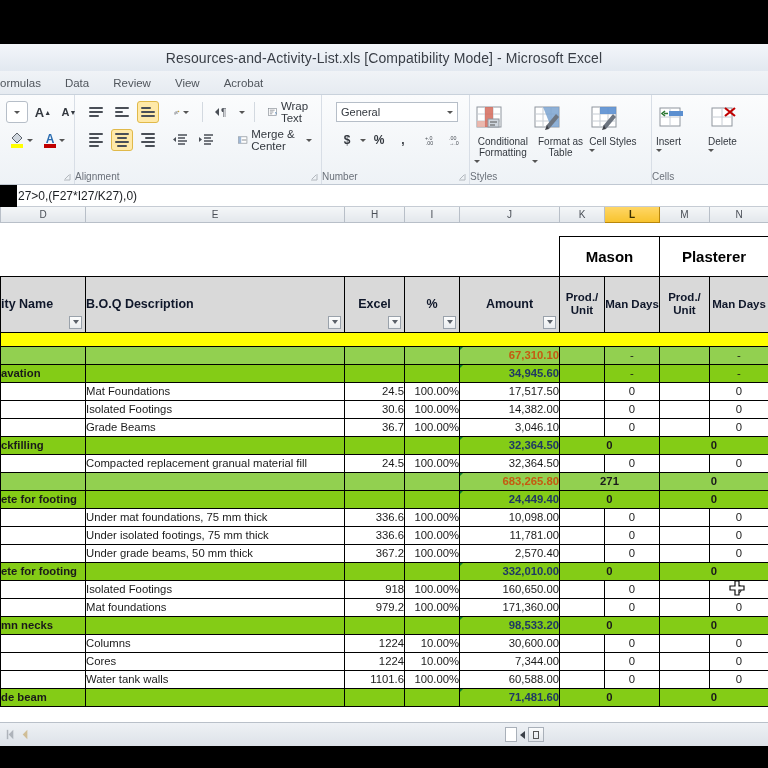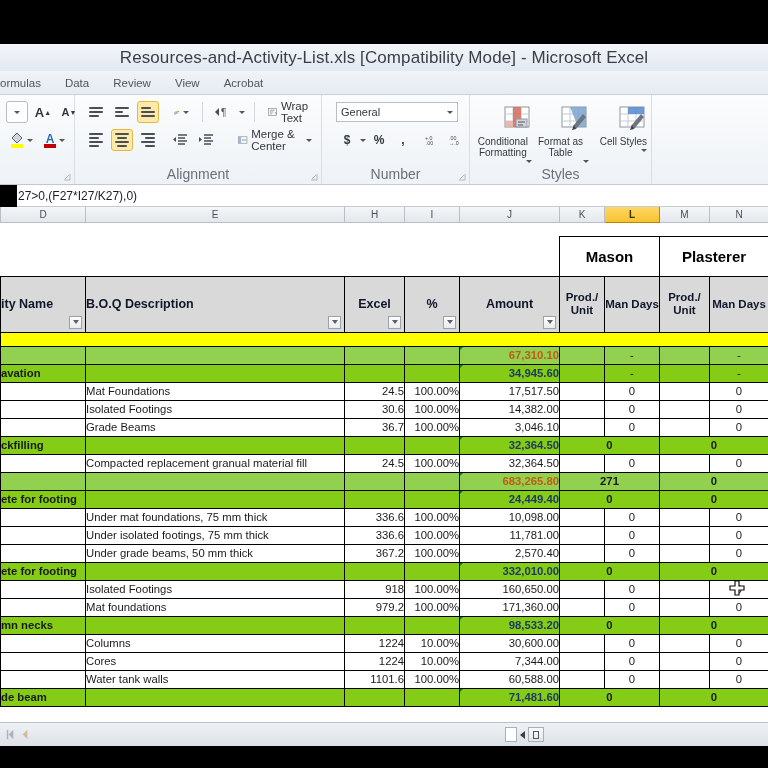--- a/index.html
+++ b/index.html
@@ -15,41 +15,41 @@
   .letterbox-top { position:absolute; left:0; top:0; width:768px; height:44px; background:#000; }
   .letterbox-bottom { position:absolute; left:0; bottom:0; width:768px; height:22px; background:#000; }
 
   
   .titlebar {
     position:absolute; left:0; top:44px; width:768px; height:27px;
     background: linear-gradient(#f3f6fa, #e2e8f0);
     display:flex; align-items:center; justify-content:center;
   }
   .title-text {
-    font-size: 17px; color:#3a3f47; letter-spacing:0.1px; white-space:nowrap;
+    font-size: 14px; color:#3a3f47; letter-spacing:0.1px; white-space:nowrap;
   }
 
   
   .ribbon-tabs {
     position:absolute; left:0; top:71px; width:768px; height:24px;
     background: linear-gradient(#f0f3f7, #e6ebf1);
     display:flex; align-items:center; border-bottom:1px solid #c9d2dc;
   }
   .rtab { font-size:11.5px; color:#50555c; padding:0 12px; white-space:nowrap; }
   .rtab:first-child { padding-left:0; }
 
   
   .ribbon {
     position:absolute; left:0; top:95px; width:768px; height:90px;
     background: linear-gradient(#fbfcfd, #eef2f6);
     border-bottom:1px solid #c0c8d2;
     display:flex; align-items:stretch;
   }
   .rgroup { position:relative; display:flex; flex-direction:column; border-right:1px solid #d8dee6; padding: 3px 4px 0 4px; }
-  .rgroup-label { position:absolute; bottom:2px; left:0; width:100%; text-align:center; font-size:14px; color:#6a7079; }
+  .rgroup-label { position:absolute; bottom:2px; left:0; width:100%; font-size:10px; color:#6a7079; }
   .rgroup-dlg { position:absolute; bottom:3px; right:3px; width:8px; height:8px; opacity:.45; }
   .rrow { display:flex; align-items:center; gap:4px; height:28px; }
 
   .btn {
     display:flex; align-items:center; justify-content:center;
     min-width:22px; height:22px; border-radius:3px; border:1px solid transparent;
     font-size:11px; color:#33383f; cursor:default; padding:0 2px;
   }
   .btn.active { background:#ffe9a8; border:1px solid #e0b94a; }
   .btn-wide { padding:0 4px; gap:3px; }
@@ -59,21 +59,21 @@
   .ico-lines { display:flex; flex-direction:column; gap:2px; width:14px; }
   .ico-lines i { display:block; height:2px; background:#4a4f57; border-radius:1px; }
   .ln-full { width:14px; } .ln-mid { width:10px; } .ln-sm { width:8px; }
 
   .num-format {
     width:122px; height:20px; background:#fff; border:1px solid #b6bec8;
     display:flex; align-items:center; justify-content:space-between;
     padding:0 4px; font-size:11px; color:#33383f;
   }
 
-  .bigbtn { display:flex; flex-direction:column; align-items:flex-end; justify-content:flex-start;
+  .bigbtn { display:flex; flex-direction:column; align-items:flex-start; justify-content:flex-start;
             width:64px; padding-top:2px; gap:2px; }
   .bigbtn .glyph { width:30px; height:30px; display:block; }
   .bigbtn .lbl { font-size:10px; line-height:11px; text-align:center; color:#33383f; }
 
   
   .formulabar {
     position:absolute; left:17px; top:185px; width:768px; height:22px;
     background:#fff; border-bottom:1px solid #c6ccd4;
     display:flex; align-items:center;
   }
@@ -380,20 +380,44 @@
             <path d="M14 22 L24 10 L27 13 L17 25 Z" fill="#6d7580"></path>
             <path d="M13 26 L15 21 L17 25 Z" fill="#3c3f45"></path>
           </svg>
           <span class="lbl">Cell Styles</span>
           <span class="caret"></span>
         </div>
       </div>
       <div class="rgroup-label">Styles</div>
     </div>
 
+    <div class="rgroup" style="width:116px;border-right:none;">
+      <div class="rrow" style="height:72px;align-items:flex-start;padding-top:4px;gap:0;">
+        <div class="bigbtn" style="width:52px;">
+          <svg class="glyph" viewBox="0 0 30 30">
+            <rect x="4" y="4" width="20" height="18" fill="#fff" stroke="#8f969e"></rect>
+            <path d="M4 13 H24 M14 4 V22" stroke="#c6ccd3"></path>
+            <rect x="13" y="7" width="14" height="5" fill="#5b8fd0"></rect>
+            <path d="M12 9.5 L8 9.5 M9 7 L6 9.5 L9 12" stroke="#2f7a36" stroke-width="1.6" fill="none"></path>
+          </svg>
+          <span class="lbl">Insert</span>
+          <span class="caret"></span>
+        </div>
+        <div class="bigbtn" style="width:52px;">
+          <svg class="glyph" viewBox="0 0 30 30">
+            <rect x="4" y="4" width="20" height="18" fill="#fff" stroke="#8f969e"></rect>
+            <path d="M4 13 H24 M14 4 V22" stroke="#c6ccd3"></path>
+            <path d="M17 4 L27 12 M27 4 L17 12" stroke="#c00000" stroke-width="2.2"></path>
+          </svg>
+          <span class="lbl">Delete</span>
+          <span class="caret"></span>
+        </div>
+      </div>
+      <div class="rgroup-label">Cells</div>
+    </div>
   </div>
 
   <div class="formulabar">
     <span class="formula-text">27&gt;0,(F27*I27/K27),0)</span>
   </div>
 
   <div class="grid-wrap">
     <table class="sheet">
       <colgroup>
         <col style="width:85px">

